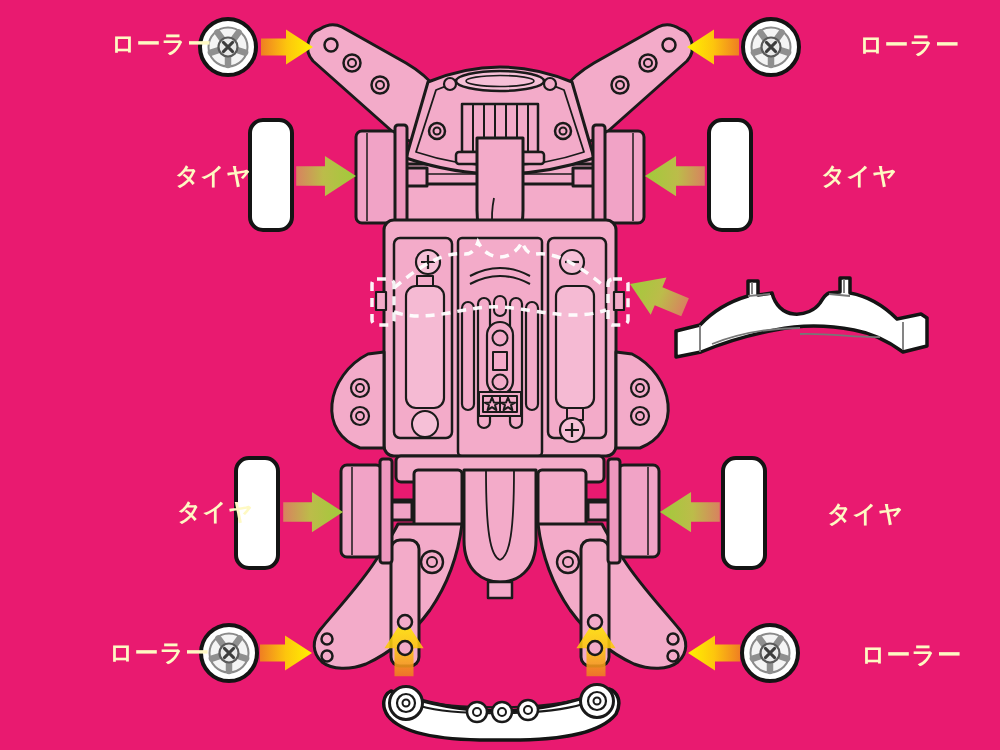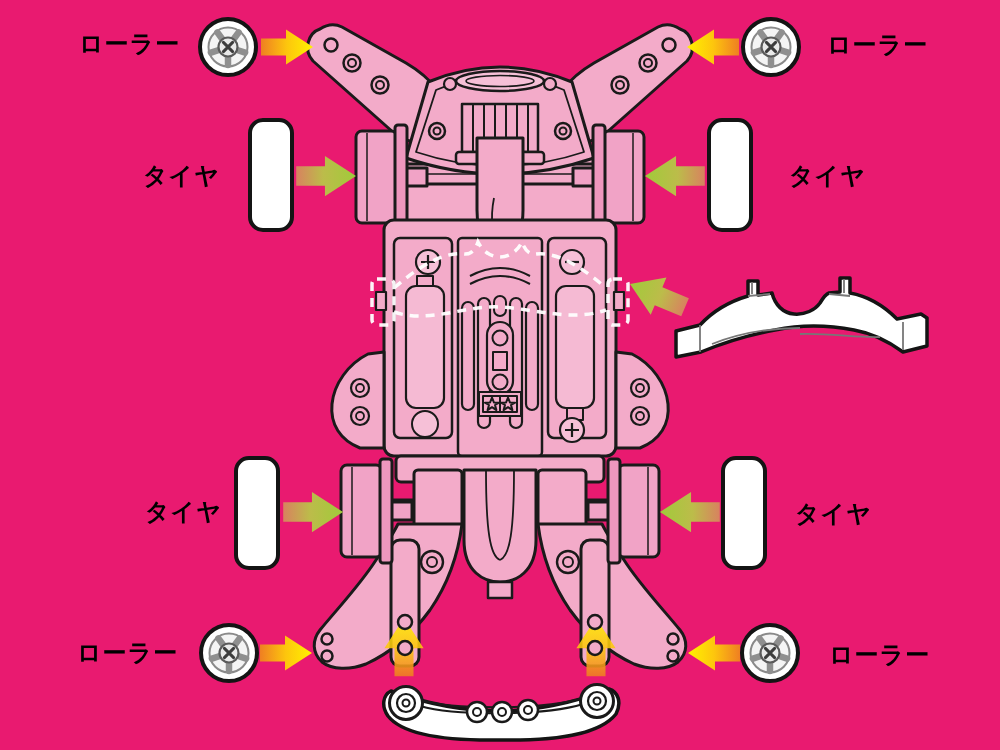--- a/index.html
+++ b/index.html
@@ -6,27 +6,28 @@
   .stage{
     position:relative;
     width:1000px;height:750px;
     background:#E91A70;
     overflow:hidden;
     font-family:"DejaVu Sans", sans-serif;
   }
   .stage svg{position:absolute;left:0;top:0;}
   .label{
     position:absolute;
-    color:#000000;
+    color:#fef9c3;
     font-weight:bold;
     font-size:24px;
     line-height:1;
     letter-spacing:1px;
     white-space:nowrap;
     font-family:"DejaVu Sans", sans-serif;
+    margin-left:32px;
   }
 </style>
 </head>
 <body>
 
 <div class="stage">
 
 <svg width="1000" height="750" viewBox="0 0 1000 750">
   <defs>
     <linearGradient id="gy" x1="0" y1="0" x2="1" y2="0">

